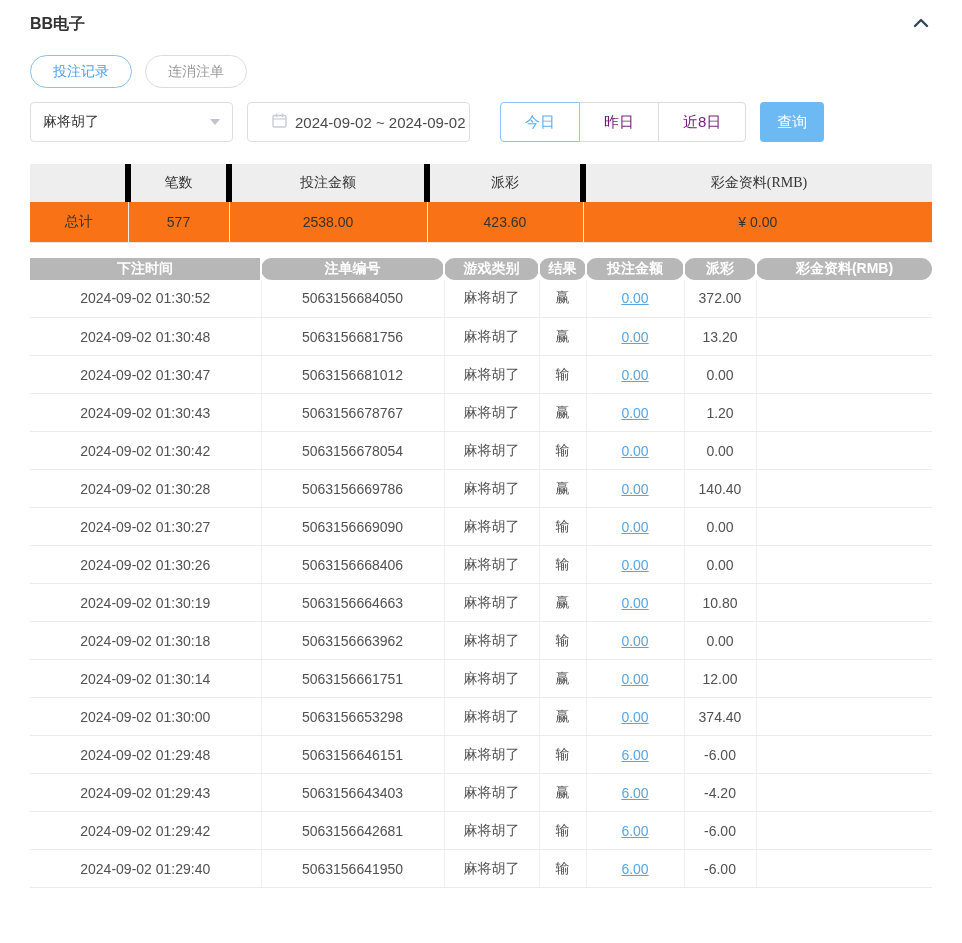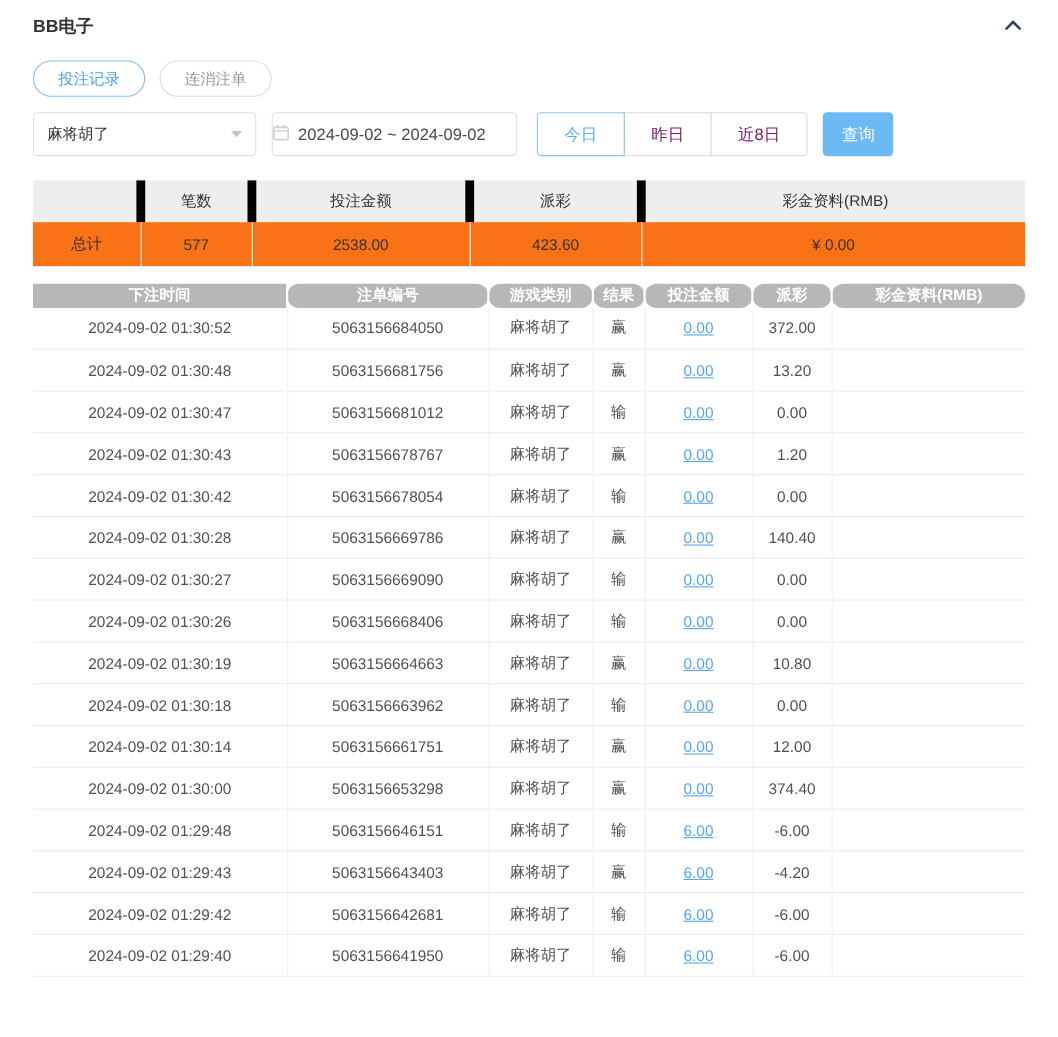--- a/index.html
+++ b/index.html
@@ -31,46 +31,46 @@
     width: 203px; height: 40px; border: 1px solid #dcdfe6; border-radius: 4px;
     display: flex; align-items: center; justify-content: space-between;
     padding: 0 12px; cursor: pointer; color: #333;
   }
   .caret-down {
     width: 0; height: 0; border-left: 5px solid transparent; border-right: 5px solid transparent;
     border-top: 6px solid #c0c4cc;
   }
   .date-box {
     margin-left: 14px; width: 223px; height: 40px; border: 1px solid #dcdfe6; border-radius: 4px;
-    display: flex; align-items: center; padding: 0 0; gap: 8px; cursor: pointer; color: #4a4a4a;
+    display: flex; align-items: center; padding: 0 24px; gap: 8px; cursor: pointer; color: #4a4a4a;
     font-size: 15px; white-space: nowrap;
   }
   .btn-group { margin-left: 14px; display: flex; }
   .qbtn {
     height: 40px; padding: 0 24px; background: #fff; border: 1px solid #dcdcdc;
     color: #701a75; font-size: 15px; cursor: pointer; margin-left: -1px; position: relative;
   }
-  .qbtn:first-child { border-radius: 4px 0 0 4px; margin-left: 4px; }
+  .qbtn:first-child { border-radius: 4px 0 0 4px; margin-left: 16px; }
   .qbtn:last-child { border-radius: 0 4px 4px 0; }
   .qbtn.active { color: #59aef2; border-color: #8ac4f6; z-index: 1; }
   .search-btn {
     margin-left: 14px; height: 40px; width: 64px; border: none; border-radius: 4px;
     background: #6cb9f4; color: #fff; font-size: 15px; cursor: pointer;
   }
 
   
   table { border-collapse: collapse; width: 902px; table-layout: fixed; }
   td, th { text-align: center; font-weight: normal; }
 
   
   .summary-table { margin-top: 22px; }
   .summary-table th {
     background: #eeeeee; height: 38px; color: #333; font-size: 14px;
   }
-  .summary-table th + th { border-left: 8px solid #000000; }
+  .summary-table th + th { border-left: 6px solid #000000; font-family: Liberation Serif, serif; }
   .summary-table td {
     height: 40px; color: #333; border-bottom: 1px solid #e6e6e6; background: #f97316;
   }
   .summary-table td + td { border-left: 1px solid #efefef; }
 
   
   .bet-table { margin-top: 15px; }
   .bet-table th {
     background: #b7b7b7; height: 22px; color: #fff; font-weight: bold; font-size: 14px;
   }

